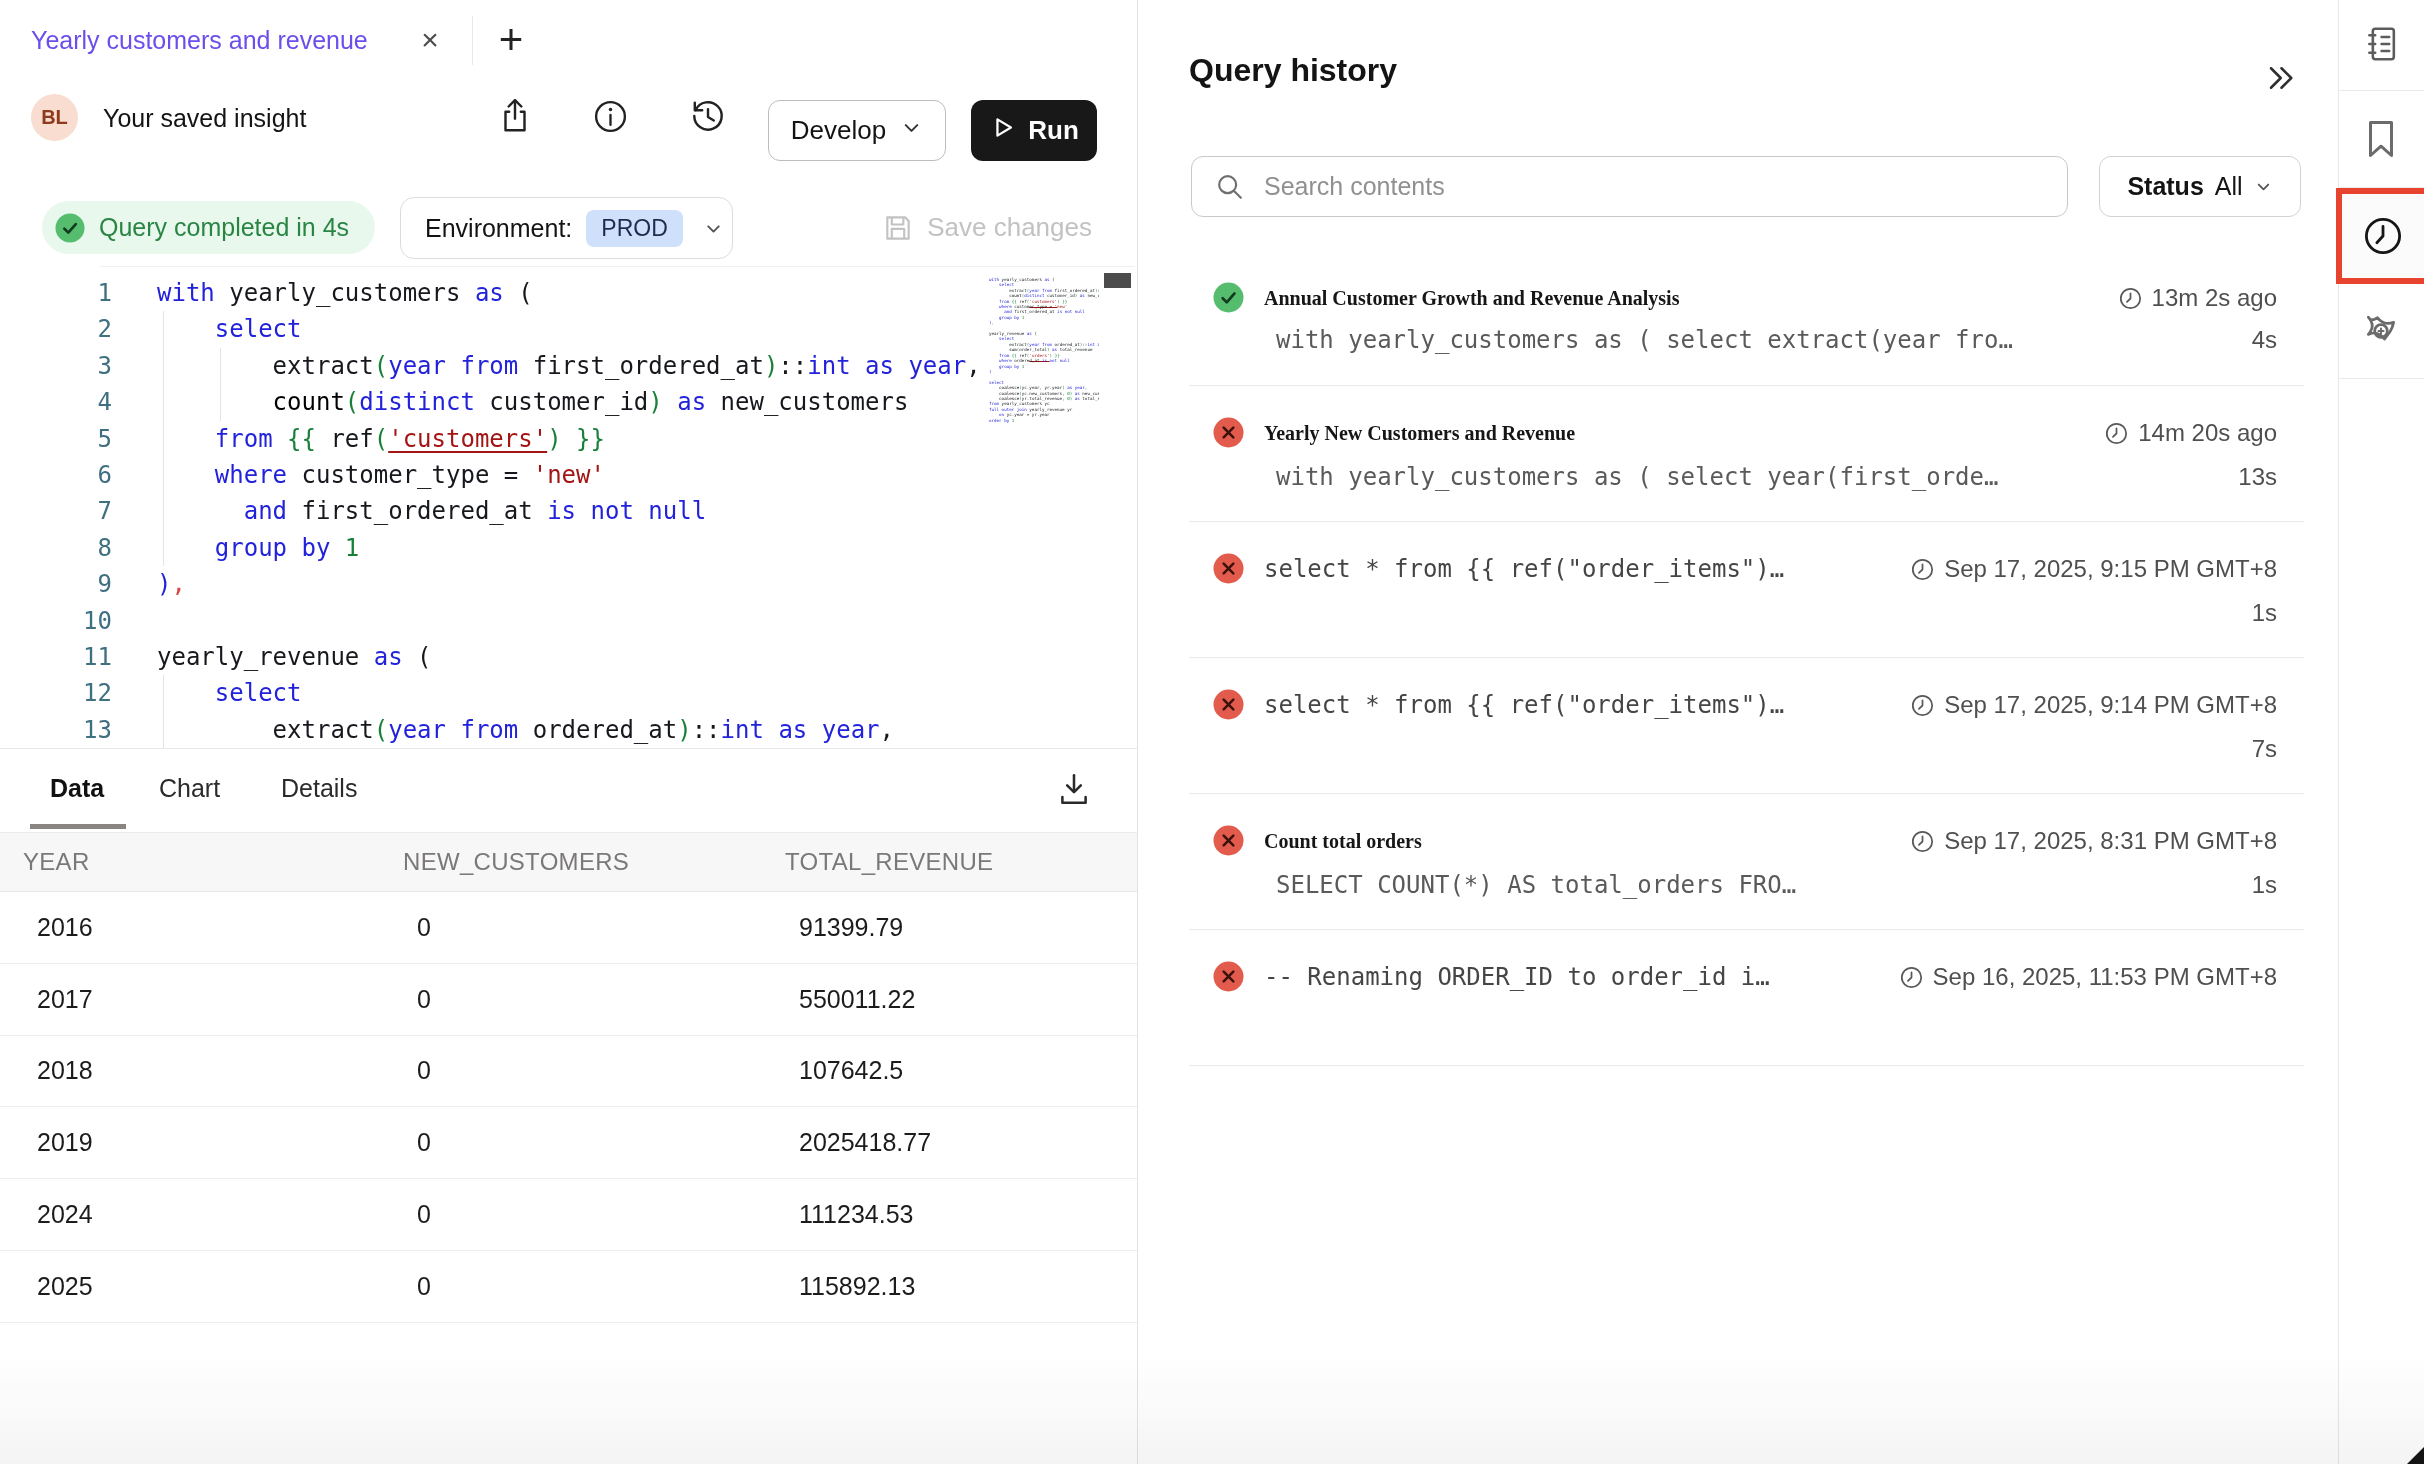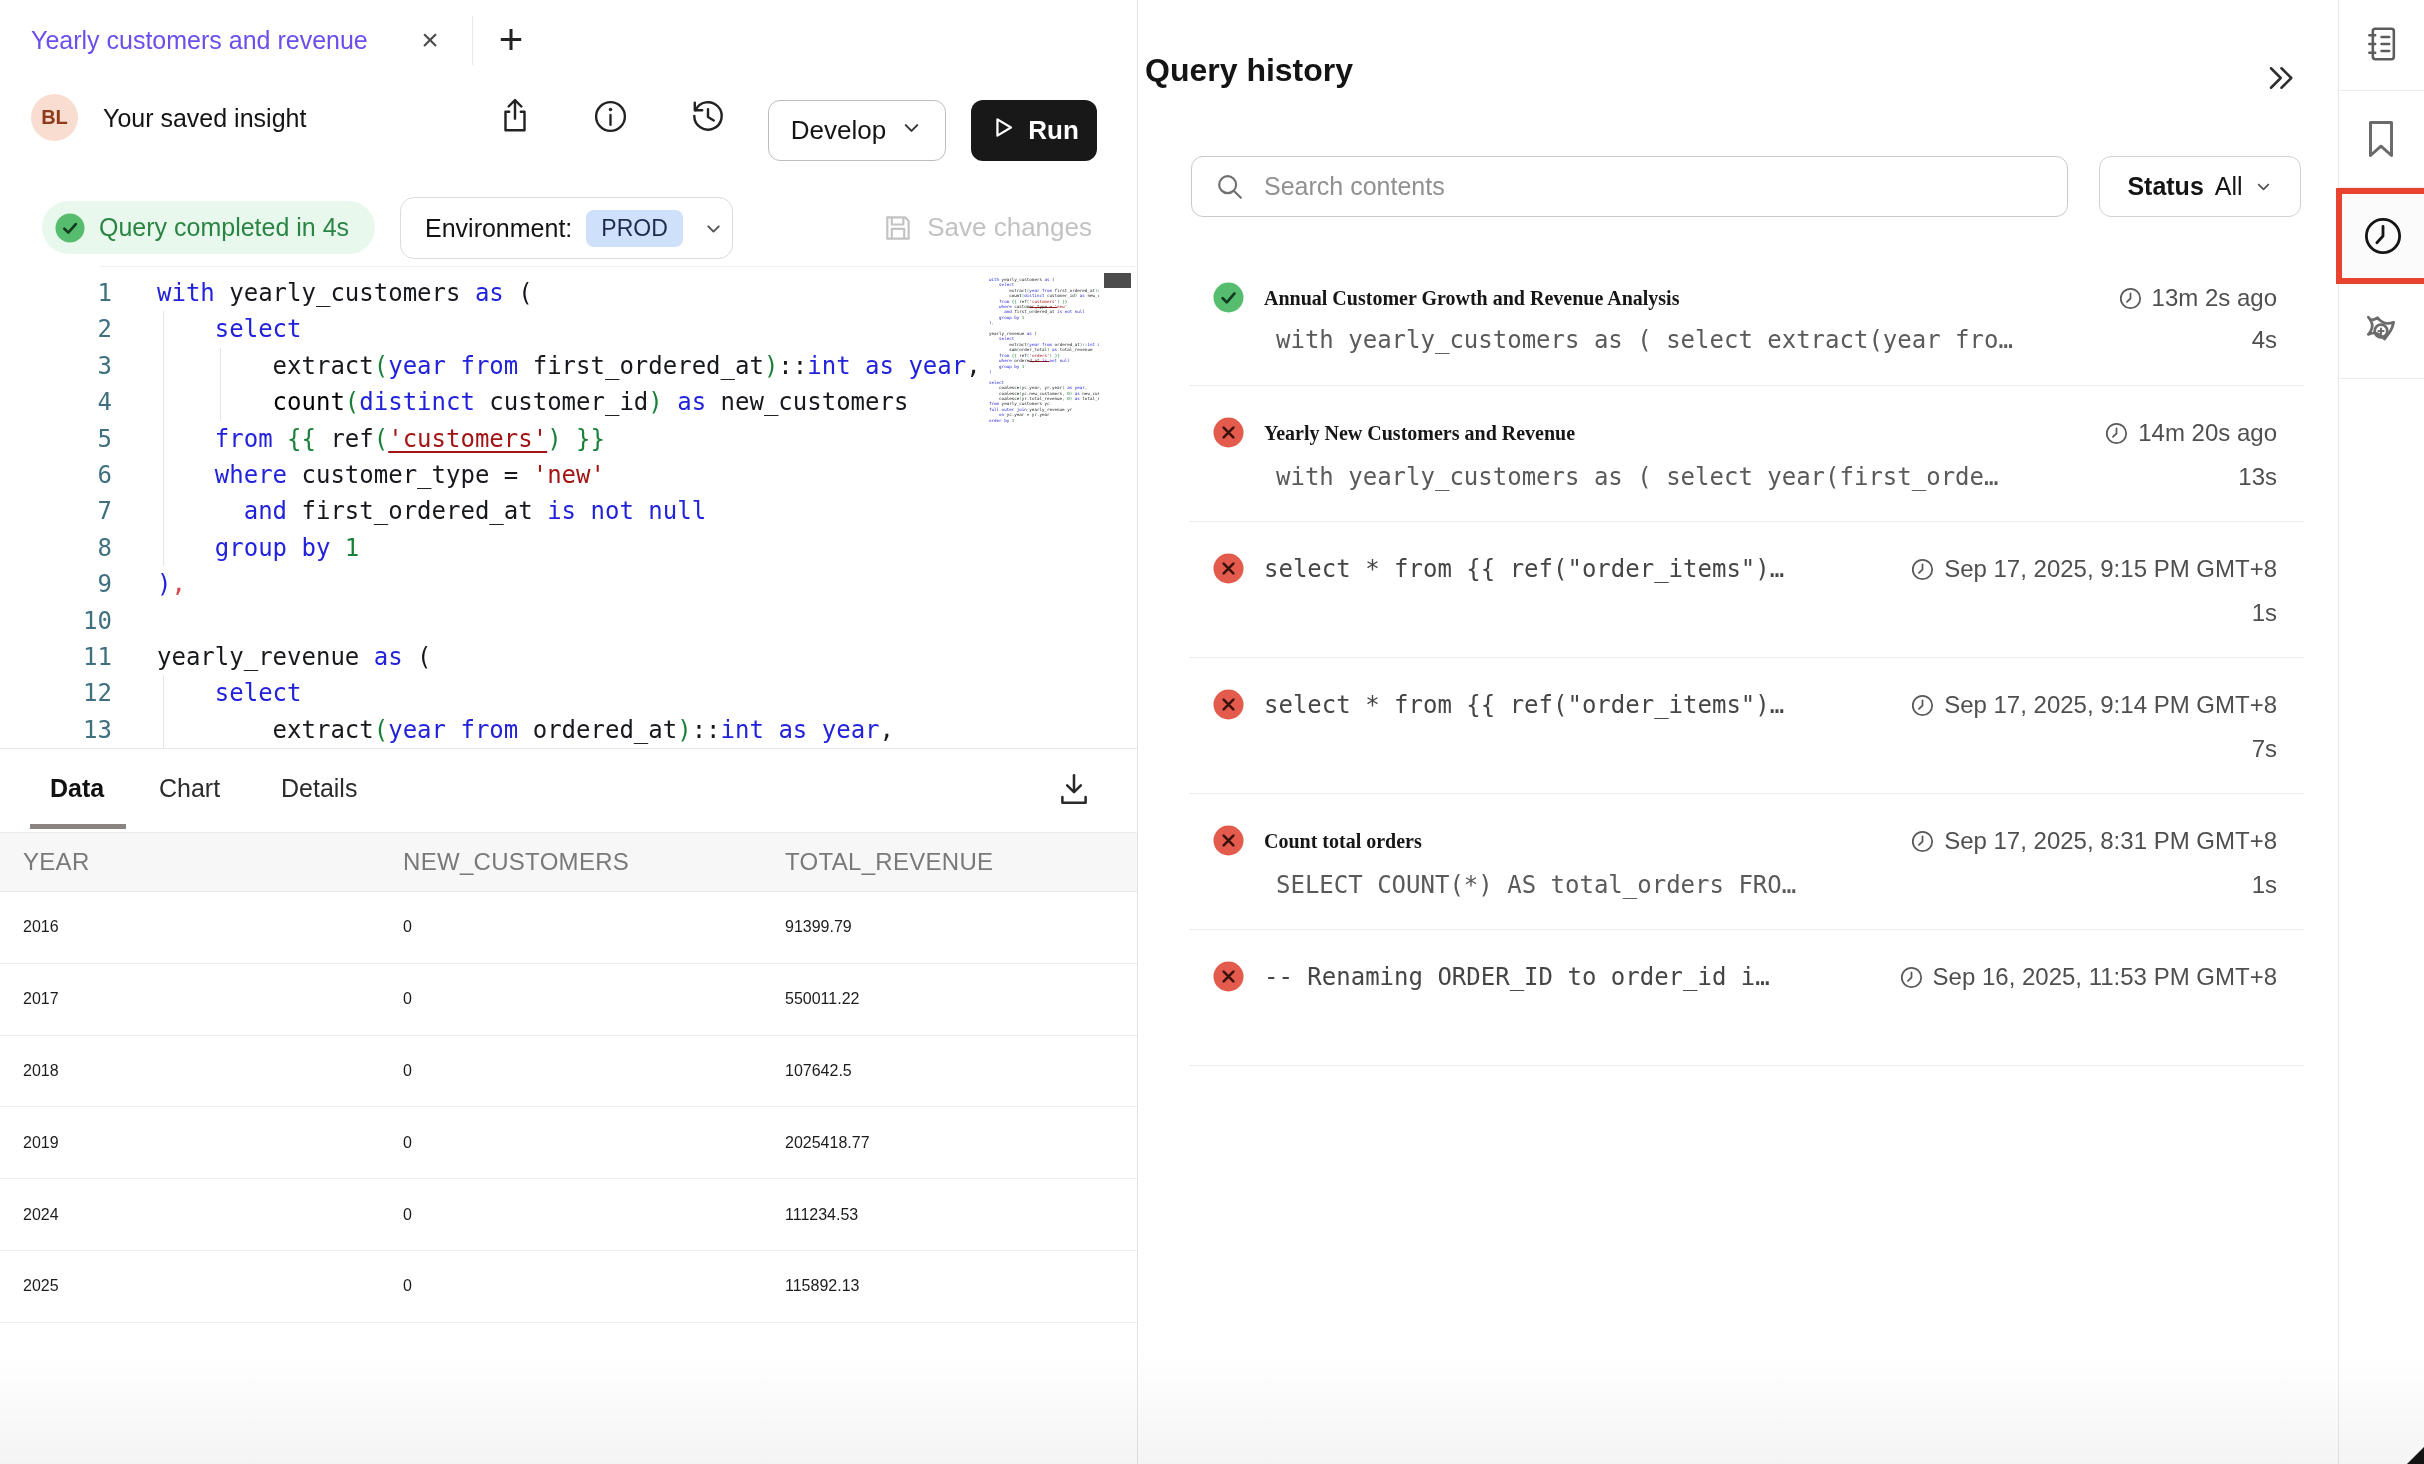--- a/index.html
+++ b/index.html
@@ -54,24 +54,24 @@
   
   .rtabs{position:absolute;left:0;top:749px;width:1137px;height:83px;background:#fff;}
   .rtab{position:absolute;top:0;height:78px;display:flex;align-items:center;font-size:25px;color:#2b2b2b;cursor:pointer;}
   .rtab.active{font-weight:700;color:#111;}
   .rtab-underline{position:absolute;left:30px;top:75px;width:96px;height:5px;background:#8a8581;}
   .download-btn{position:absolute;left:1046px;top:14px;width:56px;height:56px;display:flex;align-items:center;justify-content:center;cursor:pointer;}
   .thead{position:absolute;left:0;top:832px;width:1137px;height:60px;background:#f7f7f7;border-top:1px solid #ebebeb;border-bottom:1px solid #e7e7e7;
          display:grid;grid-template-columns:380px 382px auto;align-items:center;padding-left:23px;box-sizing:border-box;
          font-size:24px;color:#7b7878;letter-spacing:0.3px;}
   .tbody{position:absolute;left:0;top:892px;width:1137px;}
-  .trow{height:71.8px;display:grid;grid-template-columns:380px 382px auto;align-items:center;padding-left:23px;box-sizing:border-box;
-        border-bottom:1px solid #ececec;font-size:16px;color:#1c1c1c;}
-  
-  .qh-title{position:absolute;left:1145px;top:52px;font-size:32px;font-weight:600;color:#141414;}
+  .trow{height:71.8px;display:grid;grid-template-columns:380px 382px auto;align-items:center;padding-left:37px;box-sizing:border-box;
+        border-bottom:1px solid #ececec;font-size:25px;color:#1c1c1c;}
+  
+  .qh-title{position:absolute;left:1189px;top:52px;font-size:32px;font-weight:600;color:#141414;}
   .collapse-btn{position:absolute;left:2255px;top:58px;width:50px;height:44px;display:flex;align-items:center;justify-content:center;cursor:pointer;}
   .search-box{position:absolute;left:1191px;top:156px;width:877px;height:61px;border:1.5px solid #c9c9c9;border-radius:12px;
               background:#fff;box-sizing:border-box;display:flex;align-items:center;}
   .search-box svg{margin:0 16px 0 22px;flex:none;}
   .search-input{border:none;outline:none;flex:1;font-size:25px;font-family:"Liberation Sans",sans-serif;color:#222;background:transparent;}
   .search-input::placeholder{color:#909090;}
   .status-filter{position:absolute;left:2099px;top:156px;width:202px;height:61px;border:1.5px solid #d2d2d2;border-radius:12px;background:#fff;
                  box-sizing:border-box;display:flex;align-items:center;justify-content:center;gap:11px;font-size:25px;color:#141414;cursor:pointer;}
   .status-filter .lbl{font-weight:600;}
   .hlist{position:absolute;left:1189px;top:262px;width:1115px;}

